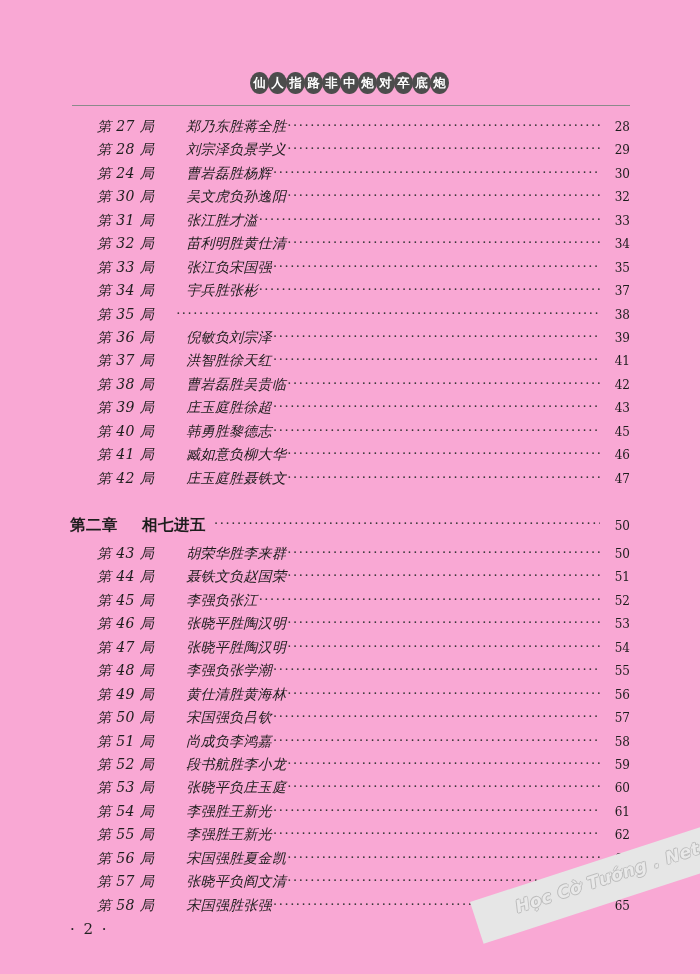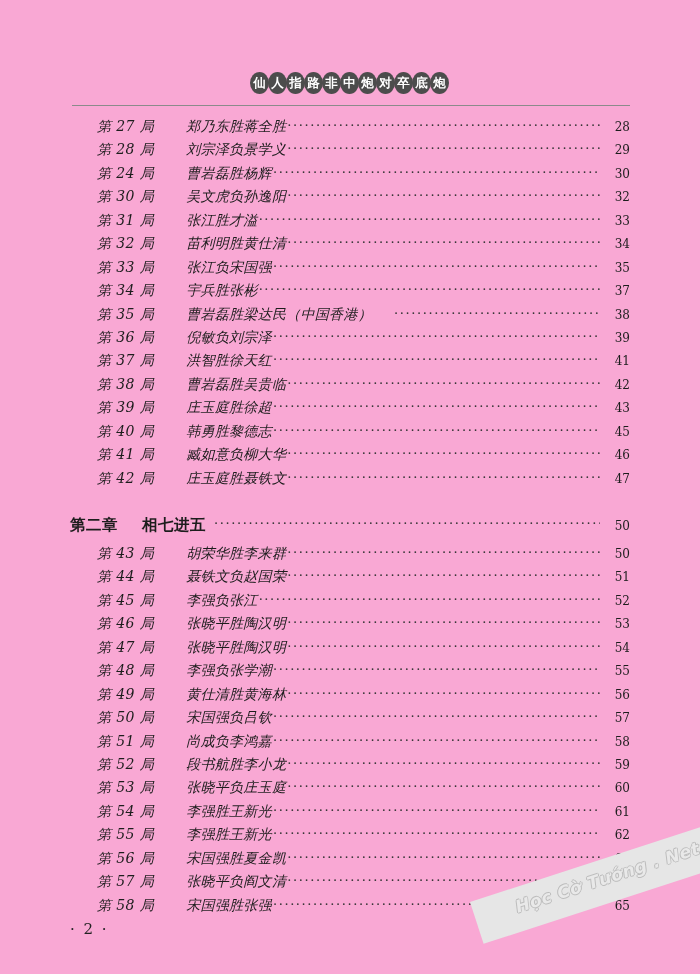--- a/index.html
+++ b/index.html
@@ -243,21 +243,20 @@
         <span class="pageno">35</span>
       </div>
       <div class="row">
         <span class="num">第 34 局</span>
         <span class="title">宇兵胜张彬</span>
         <span class="leader">········································································································································································································</span>
         <span class="pageno">37</span>
       </div>
       <div class="row gap-leader">
         <span class="num">第 35 局</span>
-        <span class="title">曹岩磊胜梁达民（中国香港）</span>
         <span class="leader">········································································································································································································</span>
         <span class="pageno">38</span>
       </div>
       <div class="row">
         <span class="num">第 36 局</span>
         <span class="title">倪敏负刘宗泽</span>
         <span class="leader">········································································································································································································</span>
         <span class="pageno">39</span>
       </div>
       <div class="row">

